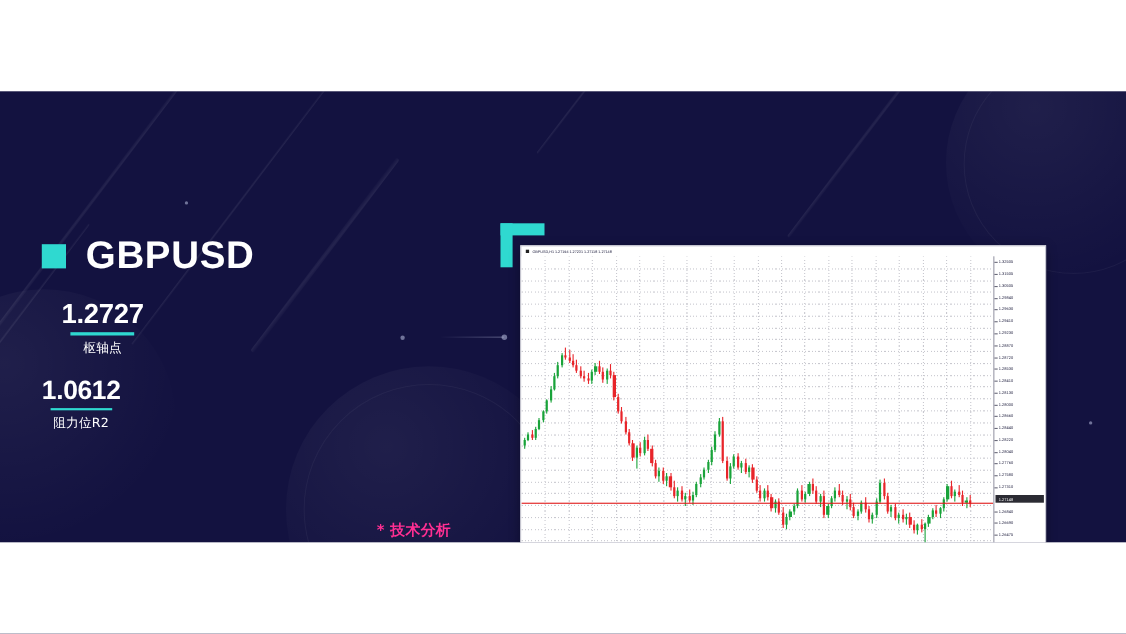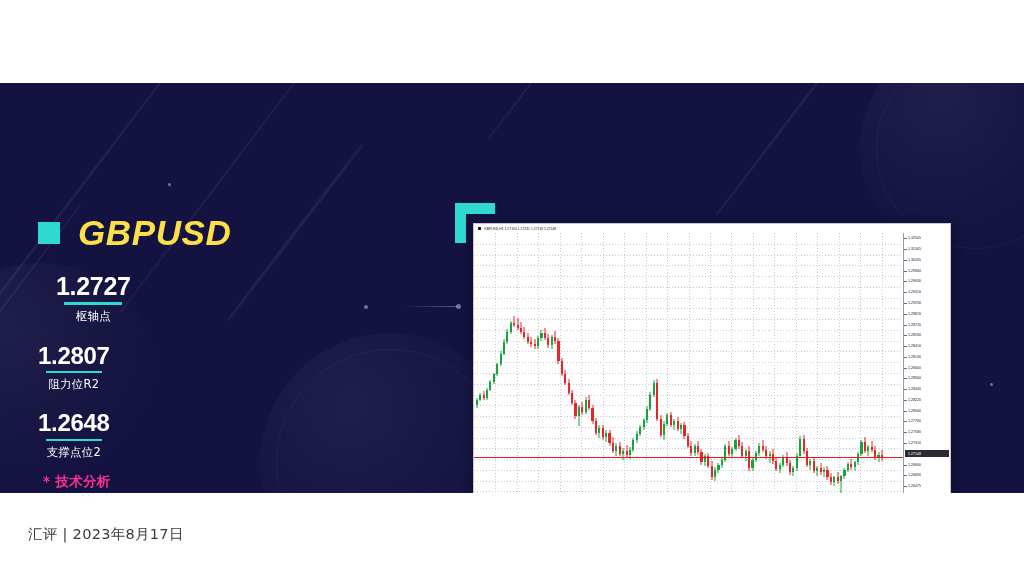--- a/index.html
+++ b/index.html
@@ -39,38 +39,38 @@
   }
   .dot { position:absolute; border-radius:50%; background:rgba(190,195,225,0.55); }
   .thinline { position:absolute; height:1px;
     background:linear-gradient(to right, rgba(255,255,255,0.0), rgba(190,195,225,0.40)); }
   .arc { position:absolute; border-radius:50%;
     border:1px solid rgba(255,255,255,0.045); }
 
   
   .pair-row { position:absolute; left:38px; top:132px; display:flex; align-items:center; }
   .pair-sq { width:22px; height:22px; background:#2fd9d0; flex:0 0 22px; }
-  .pair-name { margin-left:18px; color:#fde047; font-size:35px; font-weight:700;
-    letter-spacing:0.6px; line-height:1;font-style:italic; }
+  .pair-name { margin-left:18px; color:#ffffff; font-size:35px; font-weight:700;
+    letter-spacing:0.6px; line-height:1; }
 
   .levels { position:absolute; left:30px; top:190px; width:250px; }
   .lv-row { display:flex; }
   .lv { text-align:center; }
   .lv-val { color:#ffffff; font-weight:700; line-height:1.05; letter-spacing:-0.3px; }
   .lv-bar { height:2.5px; background:#2fd9d0; margin:3px auto 0; }
   .lv-lbl { color:#ffffff; font-size:11.5px; margin-top:4px; letter-spacing:0.2px;
     font-family:"DejaVu Sans", sans-serif; }
 
   .lv-pivot .lv-val { font-size:25px; }
   .lv-pivot .lv-bar { width:58px; }
   .lv-pair .lv-val { font-size:24px; }
   .lv-pair .lv-bar { width:56px; }
 
   
-  .analysis { position:absolute; left:43px; top:390px; width:380px; }
+  .analysis { position:absolute; left:30px; top:390px; width:380px;text-align:right; }
   .an-title { font-size:13.5px; font-weight:700; color:#ff2f92; letter-spacing:0.3px;
     font-family:"DejaVu Sans", sans-serif; }
   .an-title .star { color:#ff2f92; }
 
   
   .bracket { position:absolute; }
   .bracket i { position:absolute; background:#2fd9d0; display:block; }
   .br-tl { left:455px; top:120px; width:40px; height:40px; }
   .br-tl .h { left:0; top:0; width:40px; height:11px; }
   .br-tl .v { left:0; top:0; width:11px; height:40px; }
@@ -163,31 +163,26 @@
     <div class="levels">
       <div class="lv-row" style="justify-content:flex-start; padding-left:26px;">
         <div class="lv lv-pivot">
           <div class="lv-val">1.2727</div>
           <div class="lv-bar"></div>
           <div class="lv-lbl">枢轴点</div>
         </div>
       </div>
       <div class="lv-row" style="margin-top:19px; gap:26px; padding-left:8px;">
         <div class="lv lv-pair">
-          <div class="lv-val">1.2807</div>
+          <div class="lv-val">1.0612</div>
           <div class="lv-bar"></div>
           <div class="lv-lbl">阻力位R2</div>
         </div>
       </div>
       <div class="lv-row" style="margin-top:18px; gap:26px; padding-left:8px;">
-        <div class="lv lv-pair">
-          <div class="lv-val">1.2648</div>
-          <div class="lv-bar"></div>
-          <div class="lv-lbl">支撑点位2</div>
-        </div>
       </div>
     </div>
 
     <div class="analysis">
       <div class="an-title">
         <span class="star">*</span>
         <span>技术分析</span>
       </div>
 
     </div>
@@ -746,16 +741,13 @@
           <div class="tick" style="top: 207px;">1.27310<i class="tickmark"></i></div>
           <div class="price-tag" style="top: 217.269px;">1.27148</div>
           <div class="tick" style="top: 228.538px;">1.26840<i class="tickmark"></i></div>
           <div class="tick" style="top: 239.308px;">1.26690<i class="tickmark"></i></div>
           <div class="tick" style="top: 250.077px;">1.26475<i class="tickmark"></i></div>
         </div>
 
     </div>
   </div>
 
-  <div class="footer">
-    <span class="footer-text">汇评 | 2023年8月17日</span>
-  </div>
 </div>
 
 </body></html>

